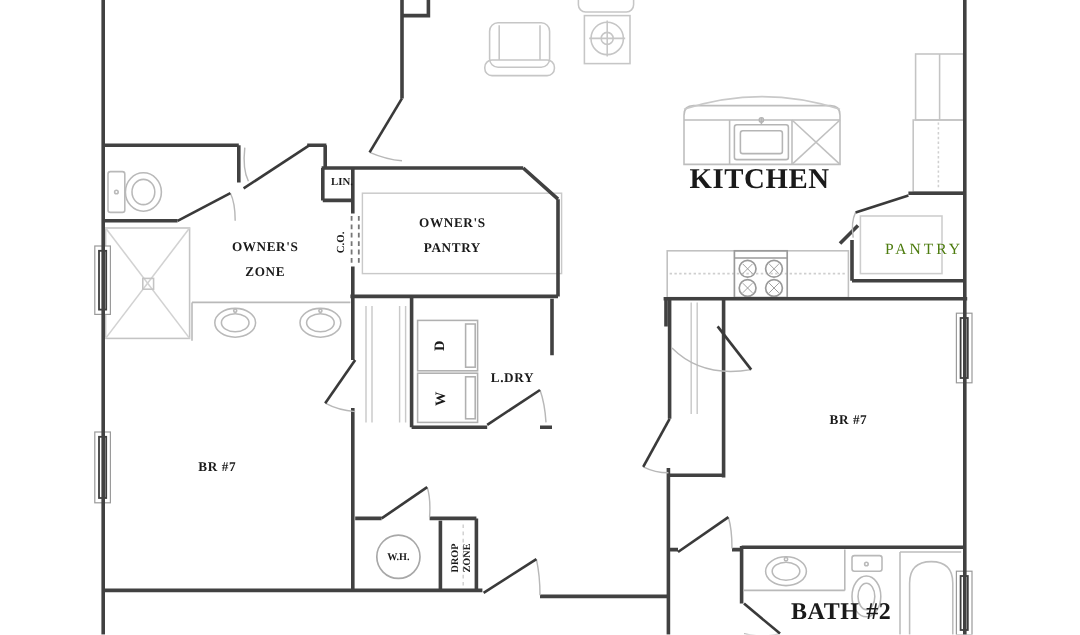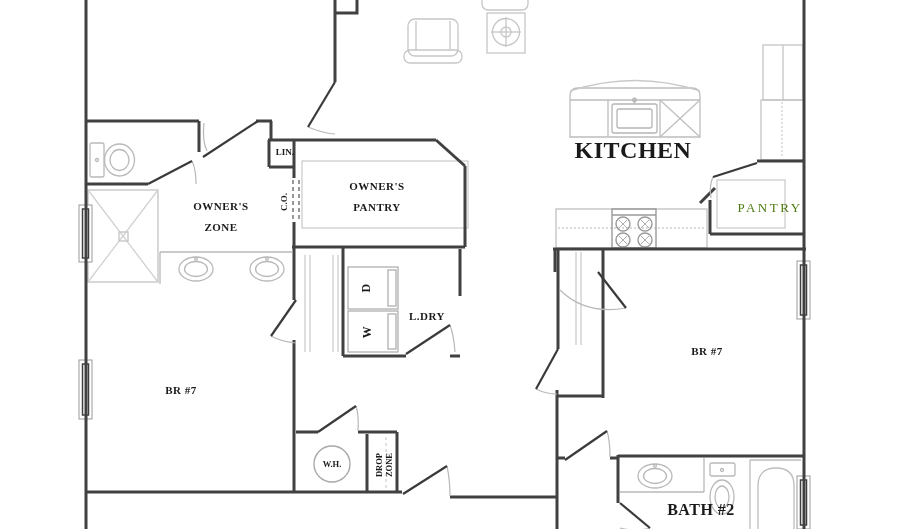--- a/index.html
+++ b/index.html
@@ -10,21 +10,21 @@
   .stage svg{position:absolute;left:0;top:0;}
   .lbl{
     position:absolute;transform:translate(-50%,-50%);
     font-weight:bold;color:#1a1a1a;text-align:center;white-space:nowrap;
     letter-spacing:.5px;
   }
   .lbl span{display:block;}
   .rot{transform:translate(-50%,-50%) rotate(-90deg);}
   .s18{font-size:24px;line-height:20px;}
   .s17{font-size:11px;line-height:21px;}
-  .s16{font-size:16px;line-height:18px;}
+  .s16{font-size:20px;line-height:18px;}
   .s12{font-size:12px;line-height:12px;}
   .s9{font-size:9px;line-height:9px;letter-spacing:0;}
   .s8{font-size:8.5px;line-height:10px;letter-spacing:0;}
   .pantry{font-weight:normal;font-size:13px;letter-spacing:2.5px;color:#4d7c0f;}
 </style>
 </head>
 <body>
 
 <div class="stage">
 

